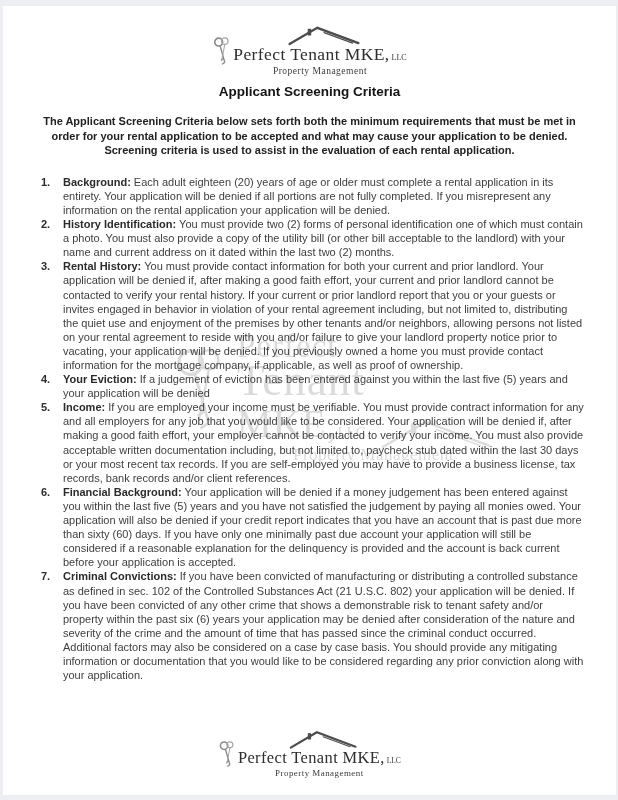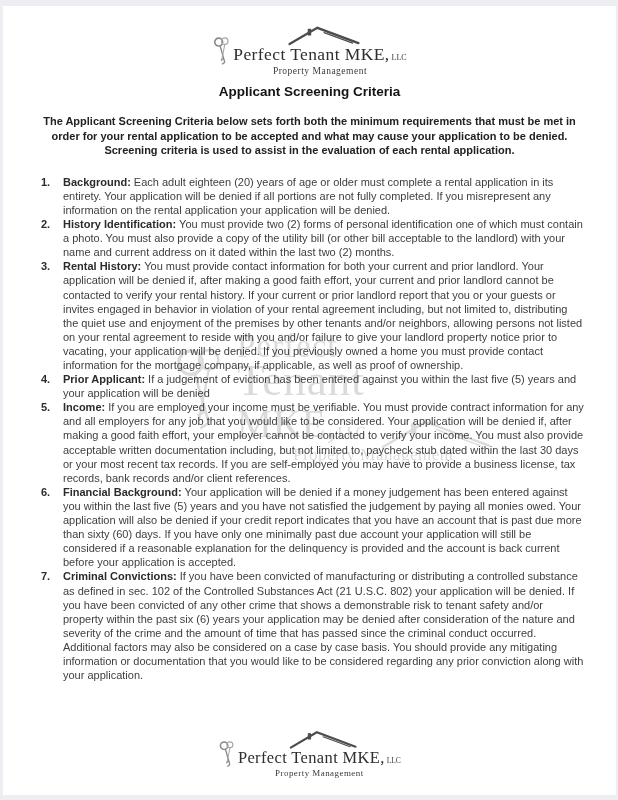--- a/index.html
+++ b/index.html
@@ -162,21 +162,21 @@
     <li>
       <span class="num">2.</span>
       <span class="itxt"><b>History Identification:</b><span>You must provide two (2) forms of personal identification one of which must contain a photo. You must also provide a copy of the utility bill (or other bill acceptable to the landlord) with your name and current address on it dated within the last two (2) months.</span></span>
     </li>
     <li>
       <span class="num">3.</span>
       <span class="itxt"><b>Rental History:</b><span>You must provide contact information for both your current and prior landlord. Your application will be denied if, after making a good faith effort, your current and prior landlord cannot be contacted to verify your rental history. If your current or prior landlord report that you or your guests or invites engaged in behavior in violation of your rental agreement including, but not limited to, distributing the quiet use and enjoyment of the premises by other tenants and/or neighbors, allowing persons not listed on your rental agreement to reside with you and/or failure to give your landlord property notice prior to vacating, your application will be denied. If you previously owned a home you must provide contact information for the mortgage company, if applicable, as well as proof of ownership.</span></span>
     </li>
     <li>
       <span class="num">4.</span>
-      <span class="itxt"><b>Prior Applicant:</b><span>If a judgement of eviction has been entered against you within the last five (5) years and your application will be denied</span></span>
+      <span class="itxt"><b>Your Eviction:</b><span>If a judgement of eviction has been entered against you within the last five (5) years and your application will be denied</span></span>
     </li>
     <li>
       <span class="num">5.</span>
       <span class="itxt"><b>Income:</b><span>If you are employed your income must be verifiable. You must provide contract information for any and all employers for any job that you would like to be considered. Your application will be denied if, after making a good faith effort, your employer cannot be contacted to verify your income. You must also provide acceptable written documentation including, but not limited to, paycheck stub dated within the last 30 days or your most recent tax records. If you are self-employed you may have to provide a business license, tax records, bank records and/or client references.</span></span>
     </li>
     <li>
       <span class="num">6.</span>
       <span class="itxt"><b>Financial Background:</b><span>Your application will be denied if a money judgement has been entered against you within the last five (5) years and you have not satisfied the judgement by paying all monies owed. Your application will also be denied if your credit report indicates that you have an account that is past due more than sixty (60) days. If you have only one minimally past due account your application will still be considered if a reasonable explanation for the delinquency is provided and the account is back current before your application is accepted.</span></span>
     </li>
     <li>

